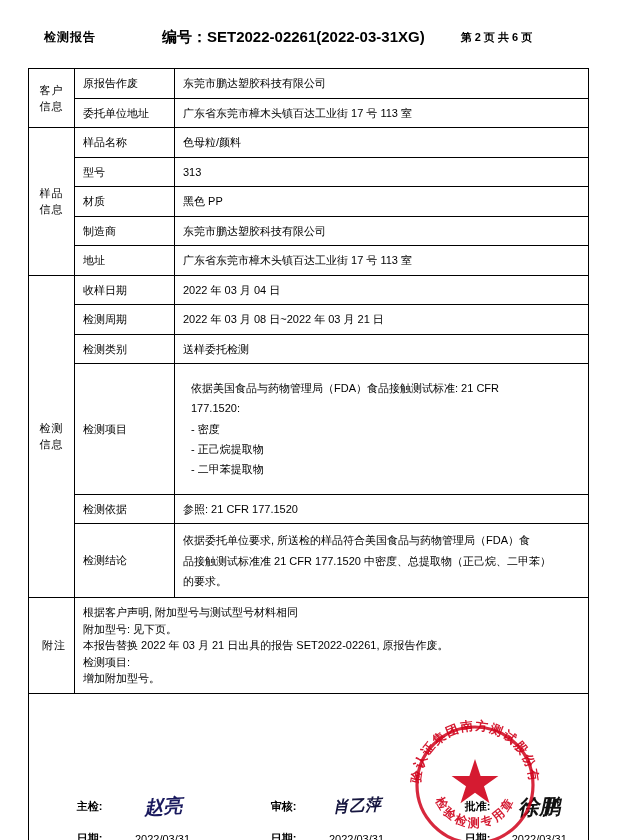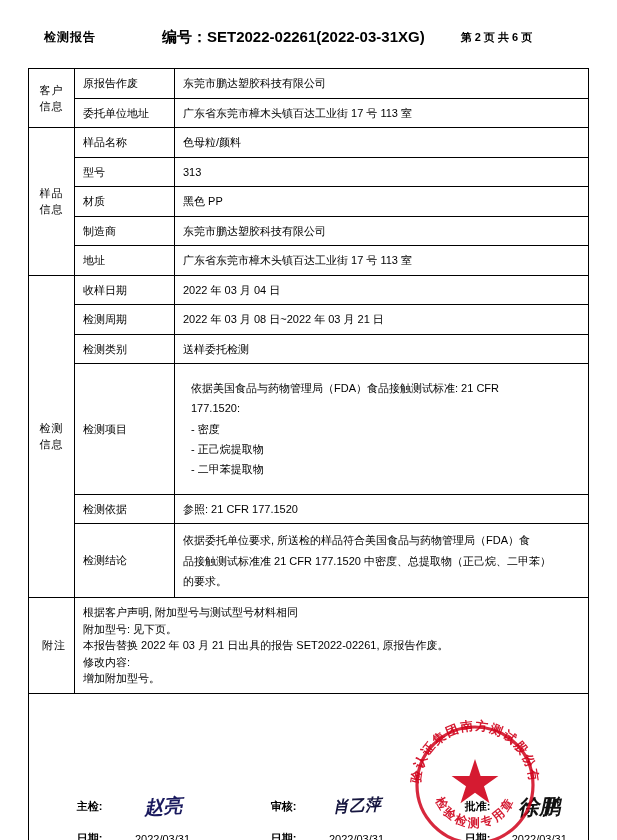--- a/index.html
+++ b/index.html
@@ -263,21 +263,21 @@
       </tr>
 
       <tr>
         <td class="remark-label">
           <span class="l">附注</span>
         </td>
         <td class="remark-body" colspan="2">
           <div>根据客户声明, 附加型号与测试型号材料相同</div>
           <div>附加型号: 见下页。</div>
           <div>本报告替换 2022 年 03 月 21 日出具的报告 SET2022-02261, 原报告作废。</div>
-          <div>修改内容:</div>
+          <div>检测项目:</div>
           <div>增加附加型号。</div>
         </td>
       </tr>
     </tbody>
   </table>
 
   <div class="sig-wrap">
     <table class="sig">
       <colgroup>
         <col style="width:74px">

